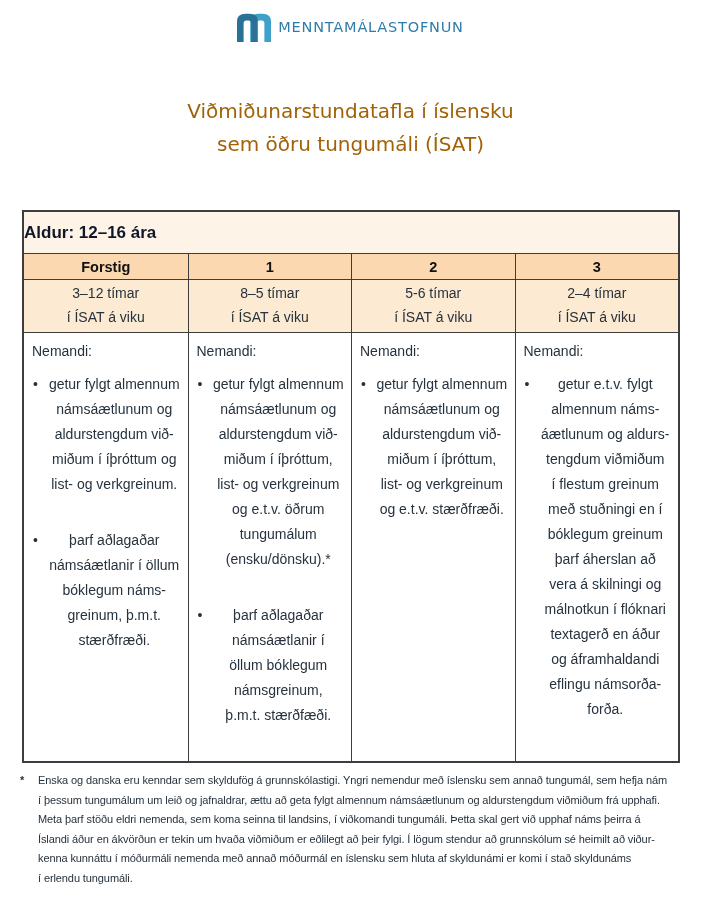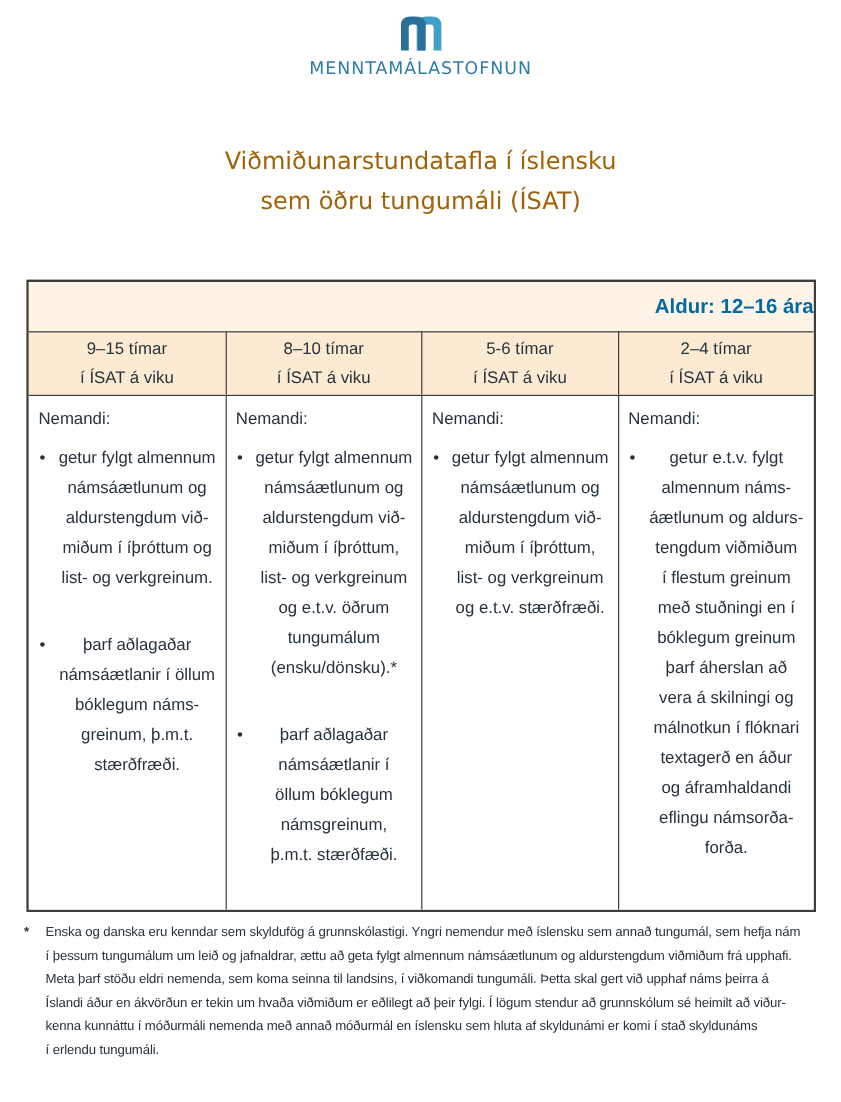--- a/index.html
+++ b/index.html
@@ -5,34 +5,34 @@
   :root{
     --header-bg:#fdf3e6; --level-bg:#fbd8b0; --hours-bg:#fdead2;
     --border:#3d3d3d; --brand-dark:#2b7096; --brand-light:#3fa0c9; --brand-text:#2e7da8;
   }
   *{box-sizing:border-box;}
   html,body{margin:0;padding:0;}
   body{
     width:701px;height:918px;background:#ffffff;overflow:hidden;
     font-family:"Liberation Sans",sans-serif;color:#26323d;
   }
-  .logo-row{display:flex;justify-content:center;align-items:center;gap:7px;padding-top:11px;flex-direction:column;}
+  .logo-row{display:flex;justify-content:center;align-items:center;gap:7px;padding-top:11px;}
   .logo-mark{width:34px;height:32px;flex:none;}
   .logo-text{
     font-family:"DejaVu Sans",sans-serif;font-size:14.5px;letter-spacing:0.8px;
     color:var(--brand-text);
   }
   .page-title{
     margin-top:52px;text-align:center;white-space:pre-line;
     font-family:"DejaVu Sans",sans-serif;font-size:20px;line-height:33px;color:#a16207;
   }
   .vtable{margin:49px 21px 0 22px;border:2px solid var(--border);}
   .t-header{
-    background:var(--header-bg);text-align:right;font-weight:bold;
-    font-size:17px;color:#0369a1;padding:11px 0 10px;
+    background:var(--header-bg);text-align:left;font-weight:bold;
+    font-size:17px;color:#0f172a;padding:11px 0 10px;
   }
   .t-levels,.t-hours,.t-body{display:grid;grid-template-columns:1fr 1fr 1fr 1fr;}
   .t-levels>div{
     background:var(--level-bg);border-top:1px solid var(--border);
     font-weight:bold;text-align:center;font-size:14.5px;color:#111;padding:5px 0 4px;
   }
   .t-hours>div{
     background:var(--hours-bg);border-top:1px solid var(--border);
     text-align:center;font-size:14px;line-height:24px;padding:1px 0 3px;white-space:pre-line;
   }
@@ -60,25 +60,31 @@
   </svg>
   <span class="logo-text">MENNTAMÁLASTOFNUN</span>
 </div>
 
 <div class="page-title">Viðmiðunarstundatafla í íslensku
 sem öðru tungumáli (ÍSAT)</div>
 
 <div class="vtable">
   <div class="t-header">Aldur: 12–16 ára</div>
 
+  <div class="t-levels">
+    <div>Forstig</div>
+    <div>1</div>
+    <div>2</div>
+    <div>3</div>
+  </div>
 
   <div class="t-hours">
-    <div>9–15 tímar
+    <div>3–12 tímar
 í ÍSAT á viku</div>
-    <div>8–10 tímar
+    <div>8–5 tímar
 í ÍSAT á viku</div>
     <div>5-6 tímar
 í ÍSAT á viku</div>
     <div>2–4 tímar
 í ÍSAT á viku</div>
   </div>
 
   <div class="t-body">
     <div>
       <p class="intro">Nemandi:</p>

